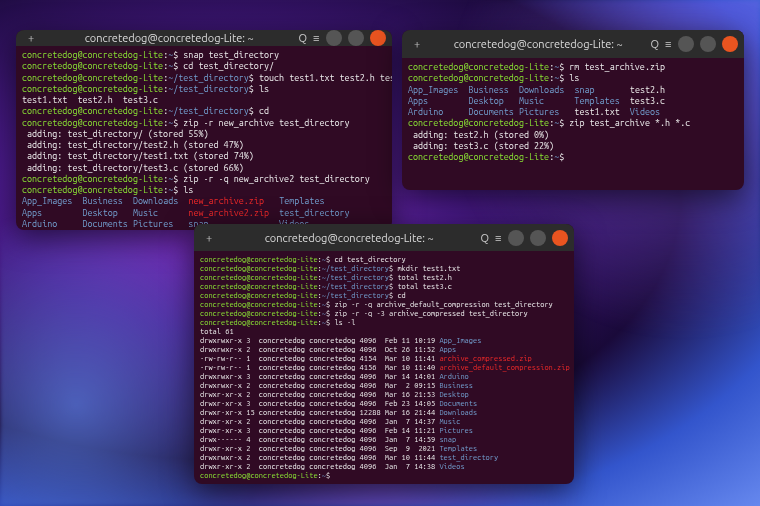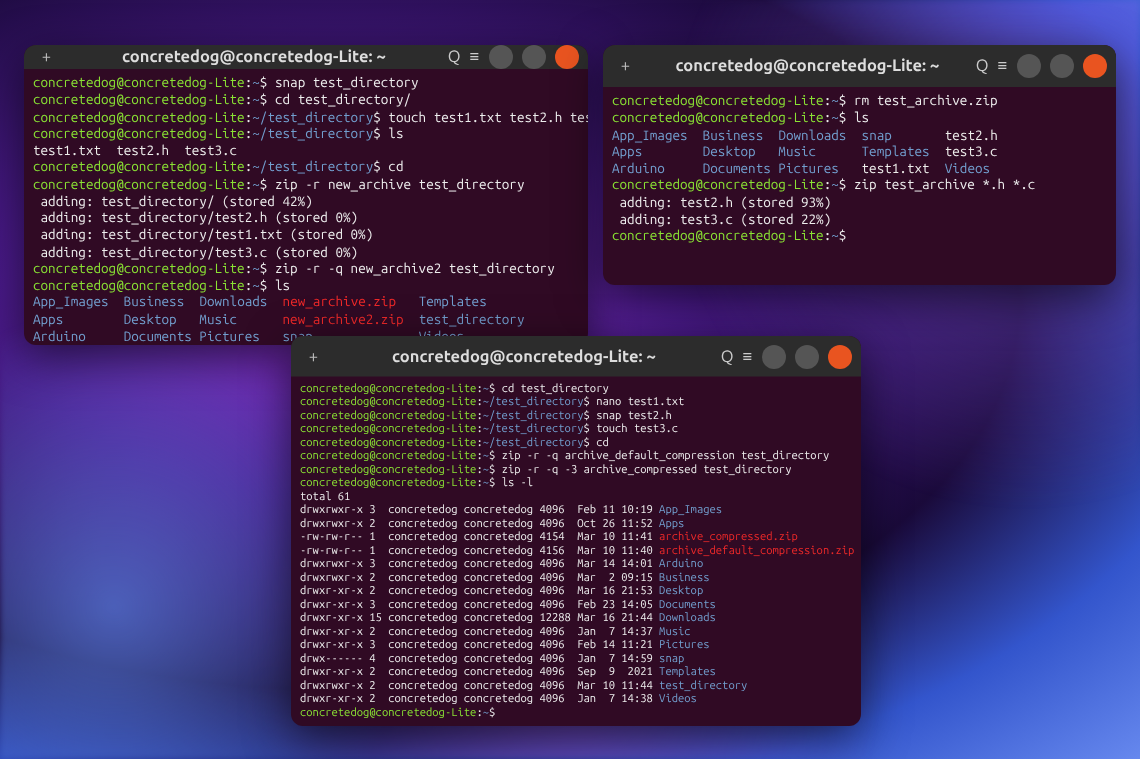--- a/index.html
+++ b/index.html
@@ -24,21 +24,21 @@
     box-shadow: 0 8px 30px rgba(0,0,0,0.6);
     overflow: hidden;
     display: flex; flex-direction: column;
   }
   .titlebar {
     height: 28px; background: #2c2c2c;
     display: flex; align-items: center; padding: 0 6px;
     color: #ddd; font-family: "Ubuntu", sans-serif; font-size: 11px;
   }
   .titlebar .plus { width: 18px; text-align: center; color: #bbb; }
-  .titlebar .title { flex: 1; text-align: center; font-weight: 700; }
+  .titlebar .title { flex: 1; text-align: center; font-weight: 400; }
   .titlebar .ctl { display: flex; gap: 6px; align-items: center; }
   .titlebar .btn {
     width: 16px; height: 16px; border-radius: 50%;
     display: flex; align-items: center; justify-content: center;
   }
   .titlebar .srch { color: #ccc; }
   .titlebar .menu { color: #ccc; letter-spacing: 0.5px; }
   .titlebar .min, .titlebar .max { background: #555; }
   .titlebar .close { background: #e95420; }
   .body {
@@ -69,24 +69,24 @@
       <span class="btn close"></span>
     </div>
   </div>
   <div class="body"><span class="g">concretedog@concretedog-Lite</span>:<span class="b">~</span>$ <span>snap test_directory</span>
 <span class="g">concretedog@concretedog-Lite</span>:<span class="b">~</span>$ <span>cd test_directory/</span>
 <span class="g">concretedog@concretedog-Lite</span>:<span class="b">~/test_directory</span>$ <span>touch test1.txt test2.h test3.c</span>
 <span class="g">concretedog@concretedog-Lite</span>:<span class="b">~/test_directory</span>$ <span>ls</span>
 <span class="w">test1.txt  test2.h  test3.c</span>
 <span class="g">concretedog@concretedog-Lite</span>:<span class="b">~/test_directory</span>$ <span>cd</span>
 <span class="g">concretedog@concretedog-Lite</span>:<span class="b">~</span>$ <span>zip -r new_archive test_directory</span>
-<span> adding: test_directory/ (stored 42%)</span>
-<span> adding: test_directory/test2.h (stored 0%)</span>
-<span> adding: test_directory/test1.txt (stored 0%)</span>
-<span> adding: test_directory/test3.c (stored 0%)</span>
+<span> adding: test_directory/ (stored 55%)</span>
+<span> adding: test_directory/test2.h (stored 47%)</span>
+<span> adding: test_directory/test1.txt (stored 74%)</span>
+<span> adding: test_directory/test3.c (stored 66%)</span>
 <span class="g">concretedog@concretedog-Lite</span>:<span class="b">~</span>$ <span>zip -r -q new_archive2 test_directory</span>
 <span class="g">concretedog@concretedog-Lite</span>:<span class="b">~</span>$ <span>ls</span>
 <span class="b">App_Images</span>  <span class="b">Business</span>  <span class="b">Downloads</span>  <span class="r">new_archive.zip</span>   <span class="b">Templates</span>
 <span class="b">Apps</span>        <span class="b">Desktop</span>   <span class="b">Music</span>      <span class="r">new_archive2.zip</span>  <span class="b">test_directory</span>
 <span class="b">Arduino</span>     <span class="b">Documents</span> <span class="b">Pictures</span>   <span class="b">snap</span>              <span class="b">Videos</span>
 :$ </div>
 </div>
 
 <div class="term t2">
   <div class="titlebar">
@@ -99,41 +99,41 @@
       <span class="btn max"></span>
       <span class="btn close"></span>
     </div>
   </div>
   <div class="body"><span class="g">concretedog@concretedog-Lite</span>:<span class="b">~</span>$ <span>rm test_archive.zip</span>
 <span class="g">concretedog@concretedog-Lite</span>:<span class="b">~</span>$ <span>ls</span>
 <span class="b">App_Images</span>  <span class="b">Business</span>  <span class="b">Downloads</span>  <span class="b">snap</span>       <span class="w">test2.h</span>
 <span class="b">Apps</span>        <span class="b">Desktop</span>   <span class="b">Music</span>      <span class="b">Templates</span>  <span class="w">test3.c</span>
 <span class="b">Arduino</span>     <span class="b">Documents</span> <span class="b">Pictures</span>   <span class="w">test1.txt</span>  <span class="b">Videos</span>
 <span class="g">concretedog@concretedog-Lite</span>:<span class="b">~</span>$ <span>zip test_archive *.h *.c</span>
-<span> adding: test2.h (stored 93%)</span>
+<span> adding: test2.h (stored 0%)</span>
 <span> adding: test3.c (stored 22%)</span>
 <span class="g">concretedog@concretedog-Lite</span>:<span class="b">~</span>$ </div>
 </div>
 
 <div class="term t3">
   <div class="titlebar">
     <span class="plus">+</span>
     <span class="title">concretedog@concretedog-Lite: ~</span>
     <div class="ctl">
       <span class="srch">Q</span>
       <span class="menu">≡</span>
       <span class="btn min"></span>
       <span class="btn max"></span>
       <span class="btn close"></span>
     </div>
   </div>
   <div class="body"><span class="g">concretedog@concretedog-Lite</span>:<span class="b">~</span>$ <span>cd test_directory</span>
-<span class="g">concretedog@concretedog-Lite</span>:<span class="b">~/test_directory</span>$ <span>nano test1.txt</span>
-<span class="g">concretedog@concretedog-Lite</span>:<span class="b">~/test_directory</span>$ <span>snap test2.h</span>
-<span class="g">concretedog@concretedog-Lite</span>:<span class="b">~/test_directory</span>$ <span>touch test3.c</span>
+<span class="g">concretedog@concretedog-Lite</span>:<span class="b">~/test_directory</span>$ <span>mkdir test1.txt</span>
+<span class="g">concretedog@concretedog-Lite</span>:<span class="b">~/test_directory</span>$ <span>total test2.h</span>
+<span class="g">concretedog@concretedog-Lite</span>:<span class="b">~/test_directory</span>$ <span>total test3.c</span>
 <span class="g">concretedog@concretedog-Lite</span>:<span class="b">~/test_directory</span>$ <span>cd</span>
 <span class="g">concretedog@concretedog-Lite</span>:<span class="b">~</span>$ <span>zip -r -q archive_default_compression test_directory</span>
 <span class="g">concretedog@concretedog-Lite</span>:<span class="b">~</span>$ <span>zip -r -q -3 archive_compressed test_directory</span>
 <span class="g">concretedog@concretedog-Lite</span>:<span class="b">~</span>$ <span>ls -l</span>
 <span>total 61</span>
 <div id="ls-rows">drwxrwxr-x 3  concretedog concretedog 4096  Feb 11 10:19 <span class="b">App_Images</span>
 drwxrwxr-x 2  concretedog concretedog 4096  Oct 26 11:52 <span class="b">Apps</span>
 -rw-rw-r-- 1  concretedog concretedog 4154  Mar 10 11:41 <span class="r">archive_compressed.zip</span>
 -rw-rw-r-- 1  concretedog concretedog 4156  Mar 10 11:40 <span class="r">archive_default_compression.zip</span>
 drwxrwxr-x 3  concretedog concretedog 4096  Mar 14 14:01 <span class="b">Arduino</span>

